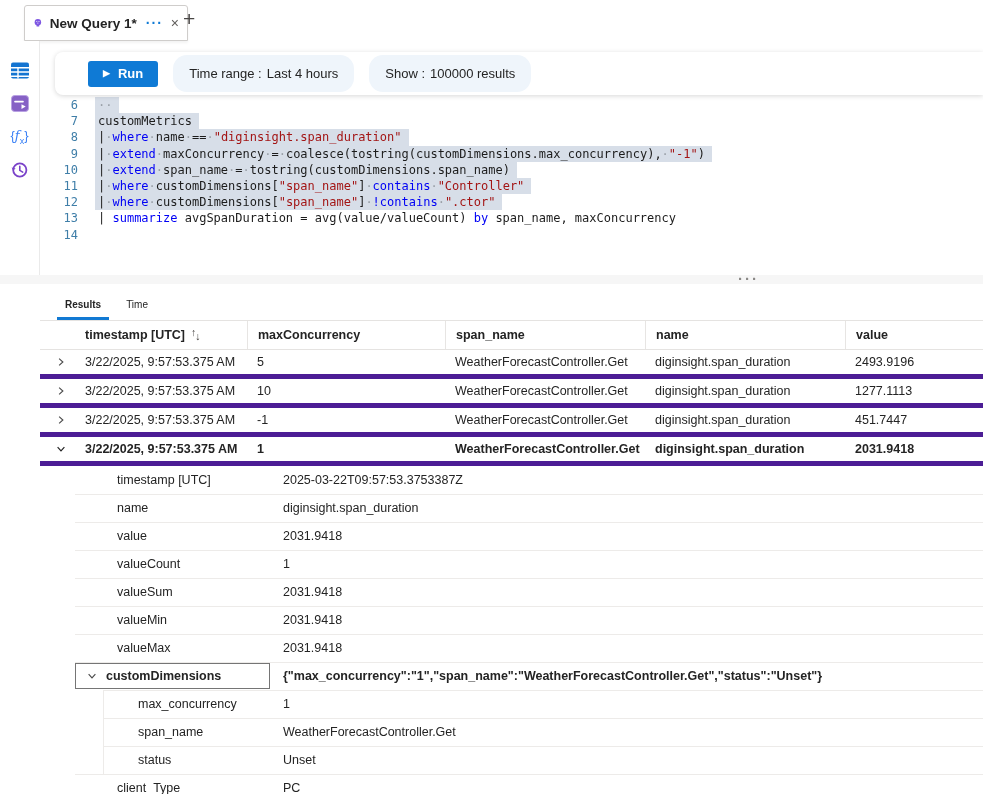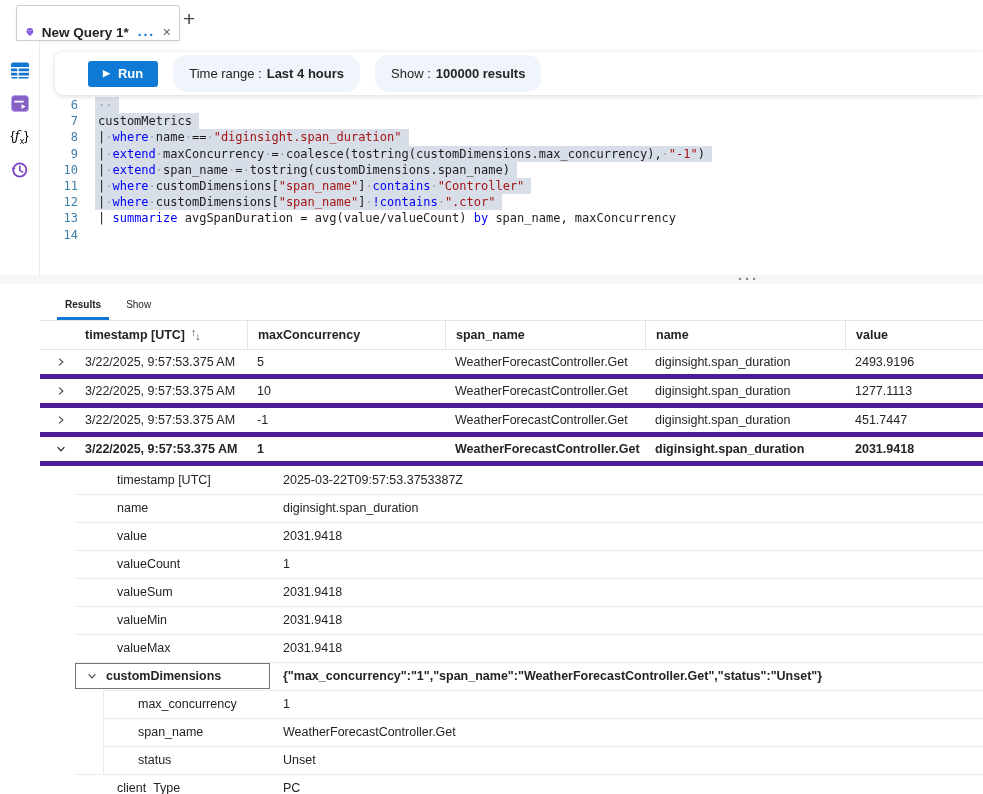--- a/index.html
+++ b/index.html
@@ -1,39 +1,39 @@
 <!DOCTYPE html>
 <html><head>
 <meta charset="utf-8">
 <style>
 *{margin:0;padding:0;box-sizing:border-box}
 html,body{width:983px;height:794px;overflow:hidden;background:#fff;font-family:"Liberation Sans",sans-serif;color:#242424}
 .app{position:relative;width:983px;height:794px}
 
 
 .tabbar{position:absolute;top:0;left:0;right:0;height:41px;background:#fff}
-.tab{position:absolute;left:16px;top:5px;width:164px;height:36px;background:#fff;border:1px solid #cfcdcb;border-radius:3px 3px 0 0;display:flex;align-items:flex-end;padding:0 8px;box-shadow:0 2px 3px rgba(0,0,0,.05)}
+.tab{position:absolute;left:24px;top:5px;width:164px;height:36px;background:#fff;border:1px solid #cfcdcb;border-radius:3px 3px 0 0;display:flex;align-items:center;padding:0 8px;box-shadow:0 2px 3px rgba(0,0,0,.05)}
 .tab-title{font-size:13.5px;font-weight:700;margin-left:7px;white-space:nowrap}
 .tab-menu{color:#0f7ad5;font-weight:700;font-size:14px;margin-left:9px;letter-spacing:1px;line-height:10px;cursor:pointer}
 .tab-close{color:#605e5c;font-size:14px;margin-left:8px;cursor:pointer}
 .newtab{position:absolute;left:183px;top:7px;font-size:21px;color:#484644;font-weight:300;cursor:pointer}
 
 
 .sidebar{position:absolute;left:0;top:41px;width:40px;height:243px;border-right:1px solid #eaeaea;display:flex;flex-direction:column;align-items:center;padding-top:19px;gap:12px;background:#fff}
 .sicon{width:22px;height:21px;display:flex;align-items:center;justify-content:center;cursor:pointer}
-.fx{color:#000000;font-size:13px}
+.fx{color:#3b82f6;font-size:13px}
 .fx i{font-family:"DejaVu Serif",serif;font-style:italic}
 .fx sub{font-size:9px}
 
 
 .toolbar{position:absolute;left:55px;right:0;top:52px;height:43px;background:#fff;border-radius:8px 0 0 8px;box-shadow:0 1px 5px rgba(0,0,0,.16);display:flex;align-items:center;padding-left:33px;gap:15px;z-index:5}
 .run{height:26px;background:#0f7ad5;border:none;border-radius:3px;color:#fff;font-size:13px;font-weight:600;display:flex;align-items:center;gap:8px;padding:0 15px;font-family:inherit;cursor:pointer}
 .play{font-size:9px;line-height:9px}
 .pill{height:37px;border-radius:14px;background:#eff5fb;font-size:13px;display:flex;align-items:center;gap:5px;padding:0 16px;color:#242424;cursor:pointer}
-.pill b{font-weight:700}
+.pill b{font-weight:400}
 
 
 .editor{position:absolute;left:40px;top:95px;right:0;height:179px;font-family:"DejaVu Sans Mono","Liberation Mono",monospace;font-size:12px;padding-top:2px;background:#fff}
 .cline{display:flex;height:16.2px;line-height:16.2px;white-space:pre}
 .ln{width:38px;text-align:right;color:#3f7ea8;flex:0 0 38px}
 .ctext{margin-left:17px;padding-left:3px}
 .ctext.sel{background:#d7dee8;padding-right:7px}
 .tk-kw{color:#0000f5}
 .tk-str{color:#a31515}
 .tk-txt{color:#1c1c1c}
@@ -156,21 +156,21 @@
       </div>
   </div>
 
   <div class="splitter">
     <span class="dots">···</span>
   </div>
 
   <div class="results">
     <div class="rtabs">
       <div class="rtab active">Results</div>
-      <div class="rtab">Show</div>
+      <div class="rtab">Time</div>
     </div>
 
     <div class="ghead">
       <span class="hc"></span>
       <span class="hc">
         <span>timestamp [UTC]</span>
         <span class="sort">
             <span class="su">↑</span>
             <span class="sd">↓</span>
           </span>

